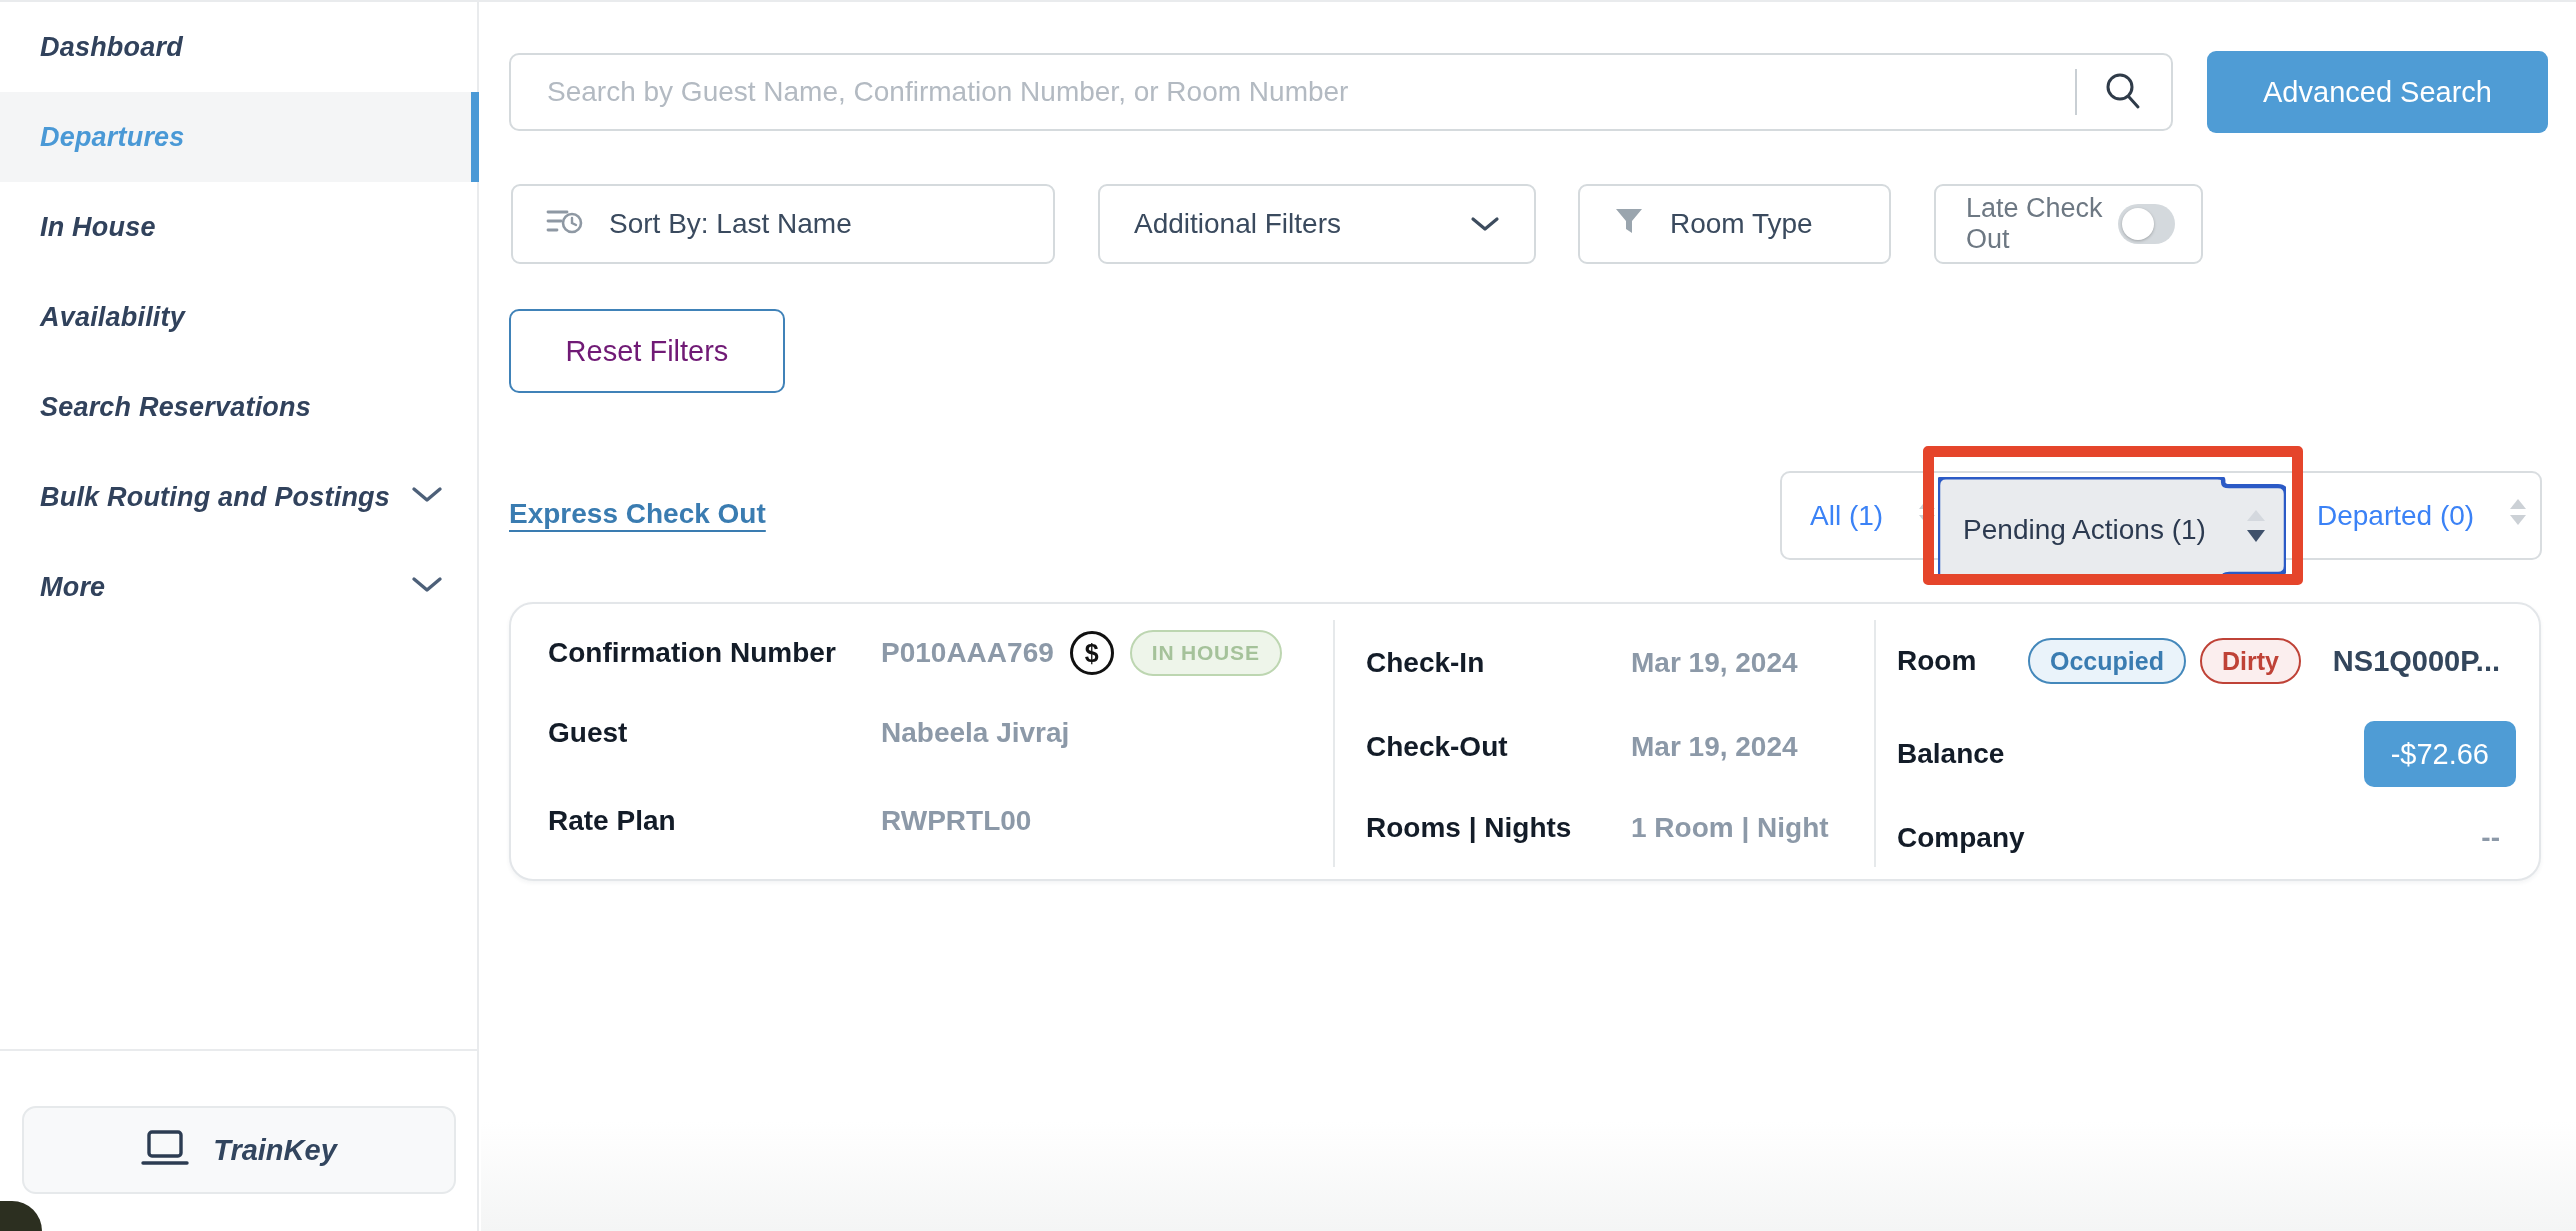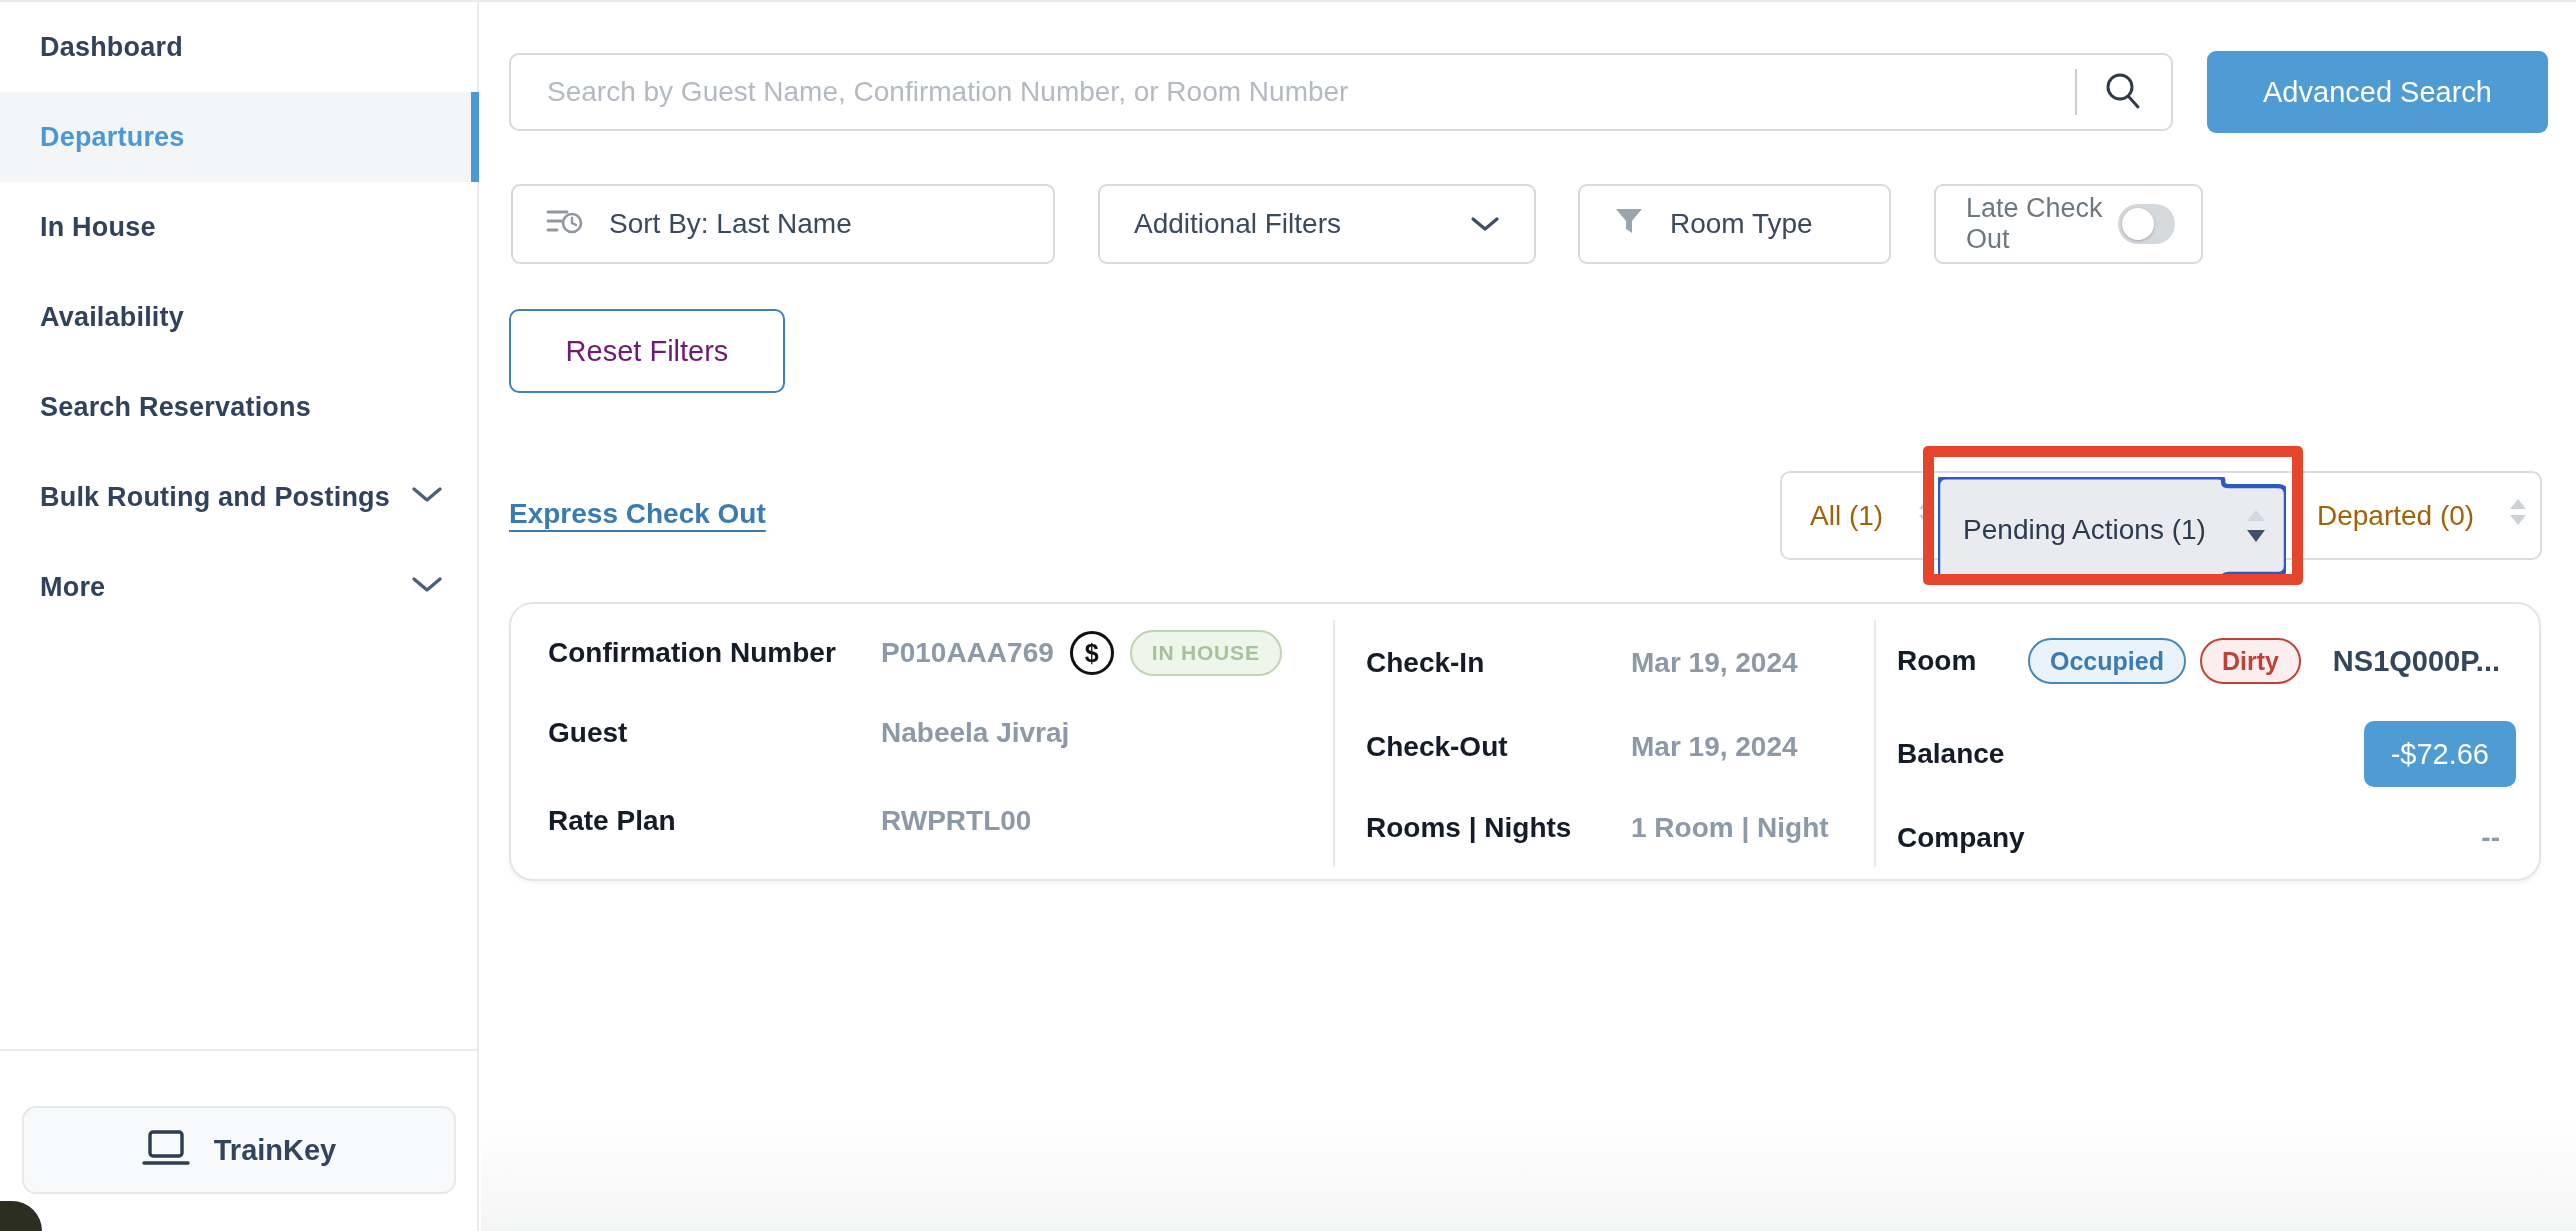--- a/index.html
+++ b/index.html
@@ -5,21 +5,21 @@
   * { margin:0; padding:0; box-sizing:border-box; }
   html,body { width:2576px; height:1231px; }
   body {
     position:relative; background:#ffffff; overflow:hidden;
     font-family:"Liberation Sans","DejaVu Sans",sans-serif;
     color:#31425c;
   }
   .top-hairline { position:absolute; top:0; left:0; width:2576px; height:2px; background:#e9ebed; }
 
   
-  .sidebar { position:absolute; top:2px; left:0; width:479px; height:1229px; background:#fff; border-right:2px solid #e9ebed; }
+  .sidebar { position:absolute; top:2px; left:0; width:479px; height:1229px; background:#fff; border-right:2px solid #e9ebed;font-style:italic; }
   .nav-item { position:relative; height:90px; display:flex; align-items:center; padding-left:40px; padding-right:34px; cursor:pointer; }
   .nav-item .lbl { font-size:27px; font-weight:600; color:#31425c; letter-spacing:0.2px; }
   .nav-item.active { background:#f4f5f6; }
   .nav-item.active .lbl { color:#4a99d6; }
   .nav-item.active::after { content:""; position:absolute; right:-2px; top:0; width:8px; height:100%; background:#4a99d6; }
   .nav-item .chev { margin-left:auto; }
   .sidebar-divider { position:absolute; top:1047px; left:0; width:100%; height:2px; background:#e9ebed; }
   .trainkey {
     position:absolute; left:22px; top:1104px; width:434px; height:88px;
     border:2px solid #e6e9eb; border-radius:14px; background:#f8f9fa;
@@ -72,21 +72,21 @@
   .express-link {
     position:absolute; left:28px; top:498px; font-size:28px; font-weight:700;
     color:#3a7cb1; text-decoration:underline; text-underline-offset:7px; cursor:pointer;
   }
 
   
   .tabbar {
     position:absolute; left:1299px; top:471px; width:762px; height:89px;
     border:2px solid #d9dde0; border-radius:10px; background:#fff;
   }
-  .tab { position:absolute; top:0; height:100%; display:flex; align-items:center; gap:36px; cursor:pointer; font-size:28px; color:#a16207; }
+  .tab { position:absolute; top:0; height:100%; display:flex; align-items:center; gap:36px; cursor:pointer; font-size:28px; color:#3b82f6; }
   .tab-all { left:28px; }
   .tab-departed { left:535px; }
 
   .pending-wrap { position:absolute; left:1457px; top:477px; width:348px; height:106px; cursor:pointer;text-align:center; }
   .pending-wrap svg.plaque { position:absolute; left:0; top:0; }
   .pending-label { position:absolute; left:22px; top:0; width:249px; height:106px; display:flex; align-items:center; justify-content:center; font-size:28px; font-weight:500; color:#2c3a50; }
   .pending-sort { position:absolute; left:309px; top:31px; }
 
   .redbox { position:absolute; left:1442px; top:446px; width:380px; height:139px; border:11px solid #e5452b; border-radius:5px; pointer-events:none; }
 

